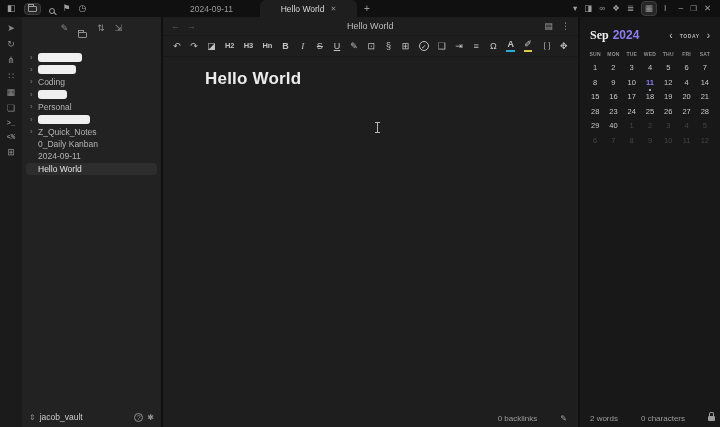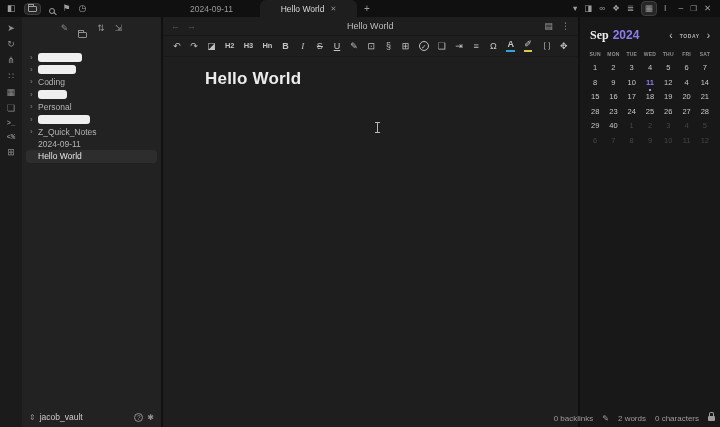--- a/index.html
+++ b/index.html
@@ -94,21 +94,21 @@
   .cal-weekdays, .cal-grid { display:grid; grid-template-columns:repeat(7,1fr); padding:0 6px; text-align:center; }
   .cal-weekdays { margin-top:6px; font-size:5px; font-weight:bold; color:#8f8f8f; letter-spacing:.2px; }
   .cal-grid { margin-top:6px; row-gap:4.5px; font-size:7.5px; color:#c7c7c7; }
   .cday { height:10px; line-height:10px; position:relative; }
   .cday[data-state="dim"] { color:#454545; }
   .cday[data-state="sel"] { color:var(--accent); font-weight:bold; }
   .cday[data-state="sel"]::after { content:""; position:absolute; left:50%; margin-left:-1px; bottom:-3px;
         width:2px; height:2px; border-radius:50%; background:#cfc9f7; }
 
   
-  .statusbar { position:absolute; right:5px; bottom:4px; display:flex; align-items:center; gap:9px;
+  .statusbar { position:absolute; right:5px; bottom:4px; display:flex; align-items:center; gap:23px;
                font-size:8px; color:#9c9c9c; }
   .statusbar .g { font-size:8px; }
   .shape-lock { width:7px; height:5px; background:#9c9c9c; border-radius:1px; position:relative; display:inline-block; }
   .shape-lock::before { content:""; position:absolute; top:-4px; left:1px; width:3px; height:4px;
         border:1px solid #9c9c9c; border-bottom:none; border-radius:2px 2px 0 0; }
 </style>
 </head>
 <body>
 
 <div class="app" data-name="obsidian-window">
@@ -194,20 +194,25 @@
         </div>
         <div class="frow" data-name="file-row" data-state="redacted">
           <span class="chev" data-name="chevron-right-icon">›</span>
           <span class="redact" data-name="redacted-label" style="width:52px"></span>
           <span class="flabel" data-name="file-label"></span>
         </div>
         <div class="frow" data-name="file-row" data-state="folder">
           <span class="chev" data-name="chevron-right-icon">›</span>
 
           <span class="flabel" data-name="file-label">Z_Quick_Notes</span>
+        </div>
+        <div class="frow" data-name="file-row" data-state="file">
+          <span class="chev" data-name="chevron-right-icon"></span>
+
+          <span class="flabel" data-name="file-label">0_Daily Kanban</span>
         </div>
         <div class="frow" data-name="file-row" data-state="file">
           <span class="chev" data-name="chevron-right-icon"></span>
 
           <span class="flabel" data-name="file-label">2024-09-11</span>
         </div>
         <div class="frow" data-name="file-row" data-state="selected">
           <span class="chev" data-name="chevron-right-icon"></span>
 
           <span class="flabel" data-name="file-label">Hello World</span>

